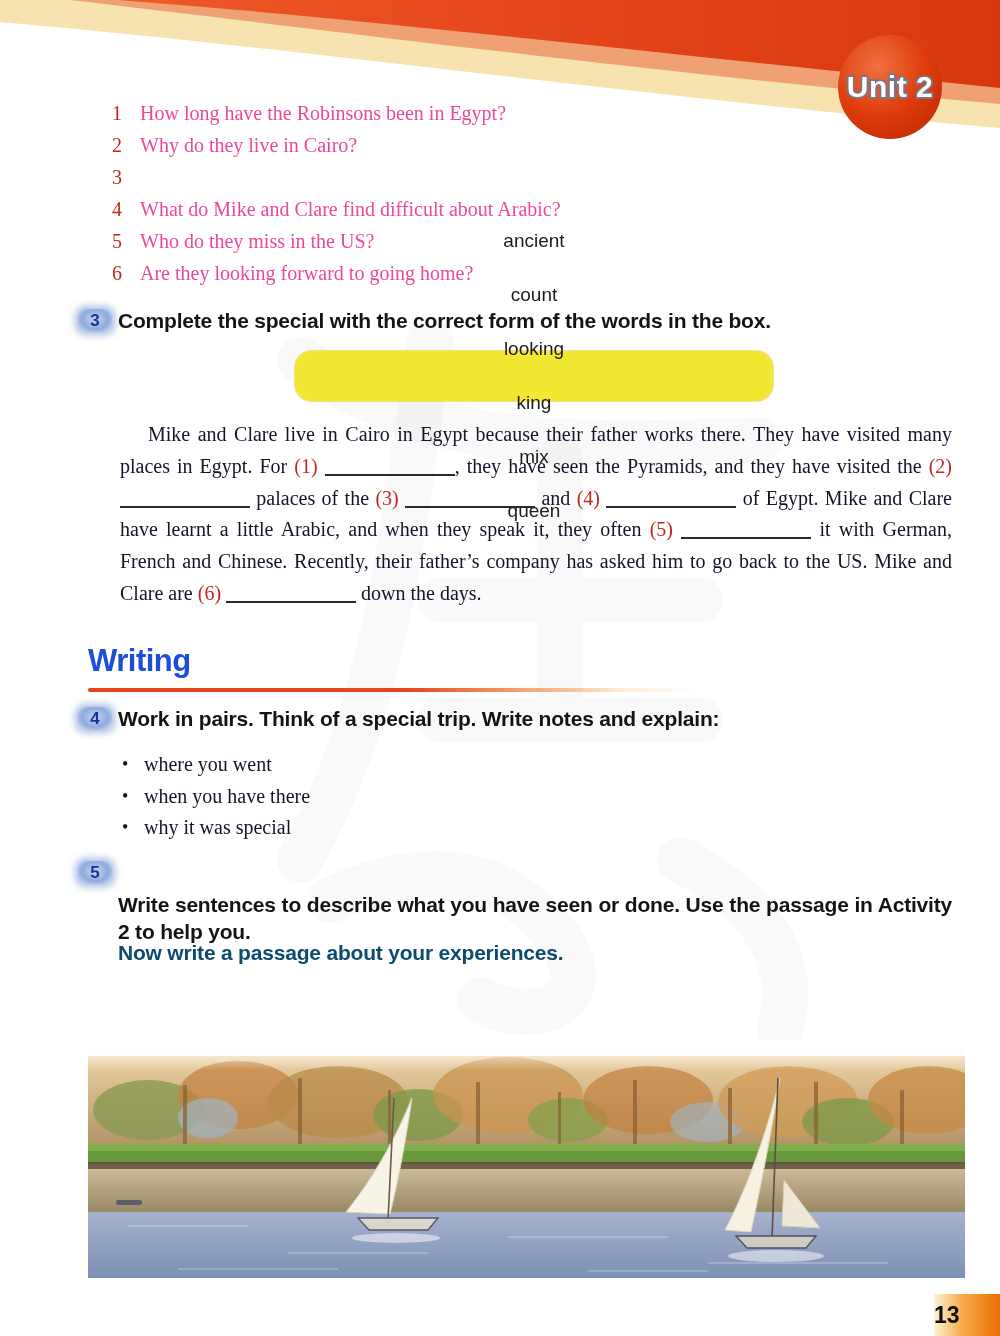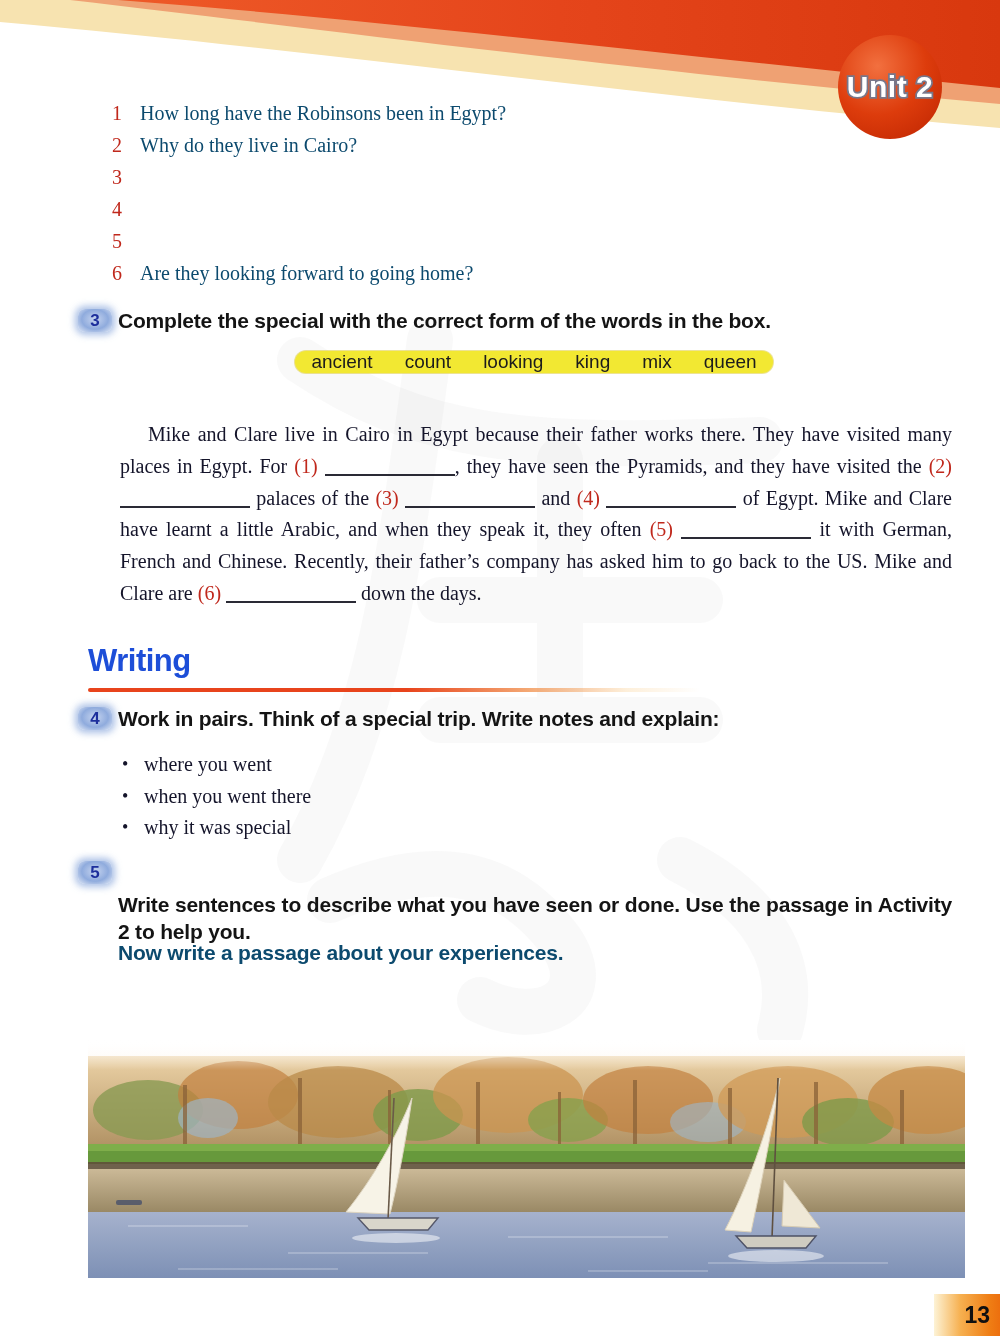--- a/index.html
+++ b/index.html
@@ -8,39 +8,40 @@
     font-family:"Liberation Serif", serif;color:#1b1b26;overflow:hidden;
   }
   
   .banner{position:absolute;left:0;top:0;width:1000px;height:160px;}
   
   .watermark{position:absolute;left:0;top:300px;width:1000px;height:760px;pointer-events:none;}
   
   .qlist{position:absolute;left:112px;top:97px;width:840px;font-size:20px;line-height:32px;}
   .qrow{display:flex;}
   .qnum{color:#c0281c;width:28px;flex:0 0 28px;}
-  .qtext{color:#0c4a6e;}
+  .qtext{color:#ec4899;}
   
   .act-badge{
     position:absolute;width:34px;height:23px;border-radius:7px;text-align:center;
     background:radial-gradient(ellipse at 50% 45%, #c7d5f0 0%, #8fabdd 55%, rgba(143,171,221,0.25) 100%);
     box-shadow:0 0 7px 3px rgba(143,171,221,0.75);
     font-family:"Liberation Sans", sans-serif;font-weight:bold;font-size:17px;
     color:#1d2f9c;line-height:23px;
   }
   .act-title{
     position:absolute;font-family:"Liberation Sans", sans-serif;font-weight:bold;
     font-size:21px;color:#141414;letter-spacing:-0.2px;line-height:27px;
   }
   
   .wordbox{
-    position:absolute;left:295px;top:351px;width:478px;height:22px;border-radius:17px;
+    position:absolute;left:295px;top:351px;width:478px;height:50px;border-radius:17px;
     background:#f2e832;display:flex;align-items:center;justify-content:center;gap:32px;
     font-family:"Liberation Sans", sans-serif;font-size:19px;color:#1c1c1c;
     box-shadow:0 0 0 1px rgba(220,200,40,0.5);
+    flex-direction:column;
   }
   
   .passage{
     position:absolute;left:120px;top:399px;width:832px;
     font-size:20px;line-height:31.8px;text-align:justify;text-indent:28px;color:#14142a;
   }
   .pnum{color:#c0281c;}
   .blank{
     display:inline-block;width:130px;height:14px;border-bottom:2px solid #2a2a35;
     vertical-align:baseline;transform:translateY(3px);
@@ -63,21 +64,21 @@
     position:absolute;left:118px;top:941px;font-family:"Liberation Sans", sans-serif;
     font-weight:bold;font-size:21px;color:#0c4a6e;letter-spacing:-0.2px;
   }
   
   .photo{position:absolute;left:88px;top:1040px;width:877px;height:238px;}
   
   .pagebar{
     position:absolute;left:934px;top:1294px;width:66px;height:42px;
     background:linear-gradient(90deg,#fdf3d6 0%,#f6b050 40%,#ef7d14 85%,#ed6f0e 100%);
     font-family:"Liberation Sans", sans-serif;font-weight:bold;font-size:23px;color:#101010;
-    display:flex;align-items:center;justify-content:flex-end;padding-right:10px;box-sizing:border-box;
+    display:flex;align-items:center;padding-right:10px;box-sizing:border-box;
   }
   .act5-title{width:834px;text-align:justify;margin-top:32px;}
 </style>
 </head>
 <body>
 
 <svg class="banner" viewBox="0 0 1000 160" preserveAspectRatio="none">
   <defs>
     <linearGradient id="redG" x1="0" y1="0" x2="1" y2="0">
       <stop offset="0" stop-color="#ee5a28"></stop>
@@ -114,23 +115,25 @@
   </div>
   <div class="qrow">
     <span class="qnum">2</span>
     <span class="qtext">Why do they live in Cairo?</span>
   </div>
   <div class="qrow">
     <span class="qnum">3</span>
   </div>
   <div class="qrow">
     <span class="qnum">4</span>
+    <span class="qtext">What do Mike and Clare find difficult about Arabic?</span>
   </div>
   <div class="qrow">
     <span class="qnum">5</span>
+    <span class="qtext">Who do they miss in the US?</span>
   </div>
   <div class="qrow">
     <span class="qnum">6</span>
     <span class="qtext">Are they looking forward to going home?</span>
   </div>
 </div>
 
 <div class="act-badge" style="left:78px;top:309px;">
   <span>3</span>
 </div>
@@ -155,21 +158,21 @@
 </div>
 <div class="act-title" style="left:118px;top:705px;width:840px;">Work in pairs. Think of a special trip. Write notes and explain:</div>
 
 <div class="bullets">
   <div class="brow">
     <span class="bdot">•</span>
     <span>where you went</span>
   </div>
   <div class="brow">
     <span class="bdot">•</span>
-    <span>when you went there</span>
+    <span>when you have there</span>
   </div>
   <div class="brow">
     <span class="bdot">•</span>
     <span>why it was special</span>
   </div>
 </div>
 
 <div class="act-badge" style="left:78px;top:861px;">
   <span>5</span>
 </div>

